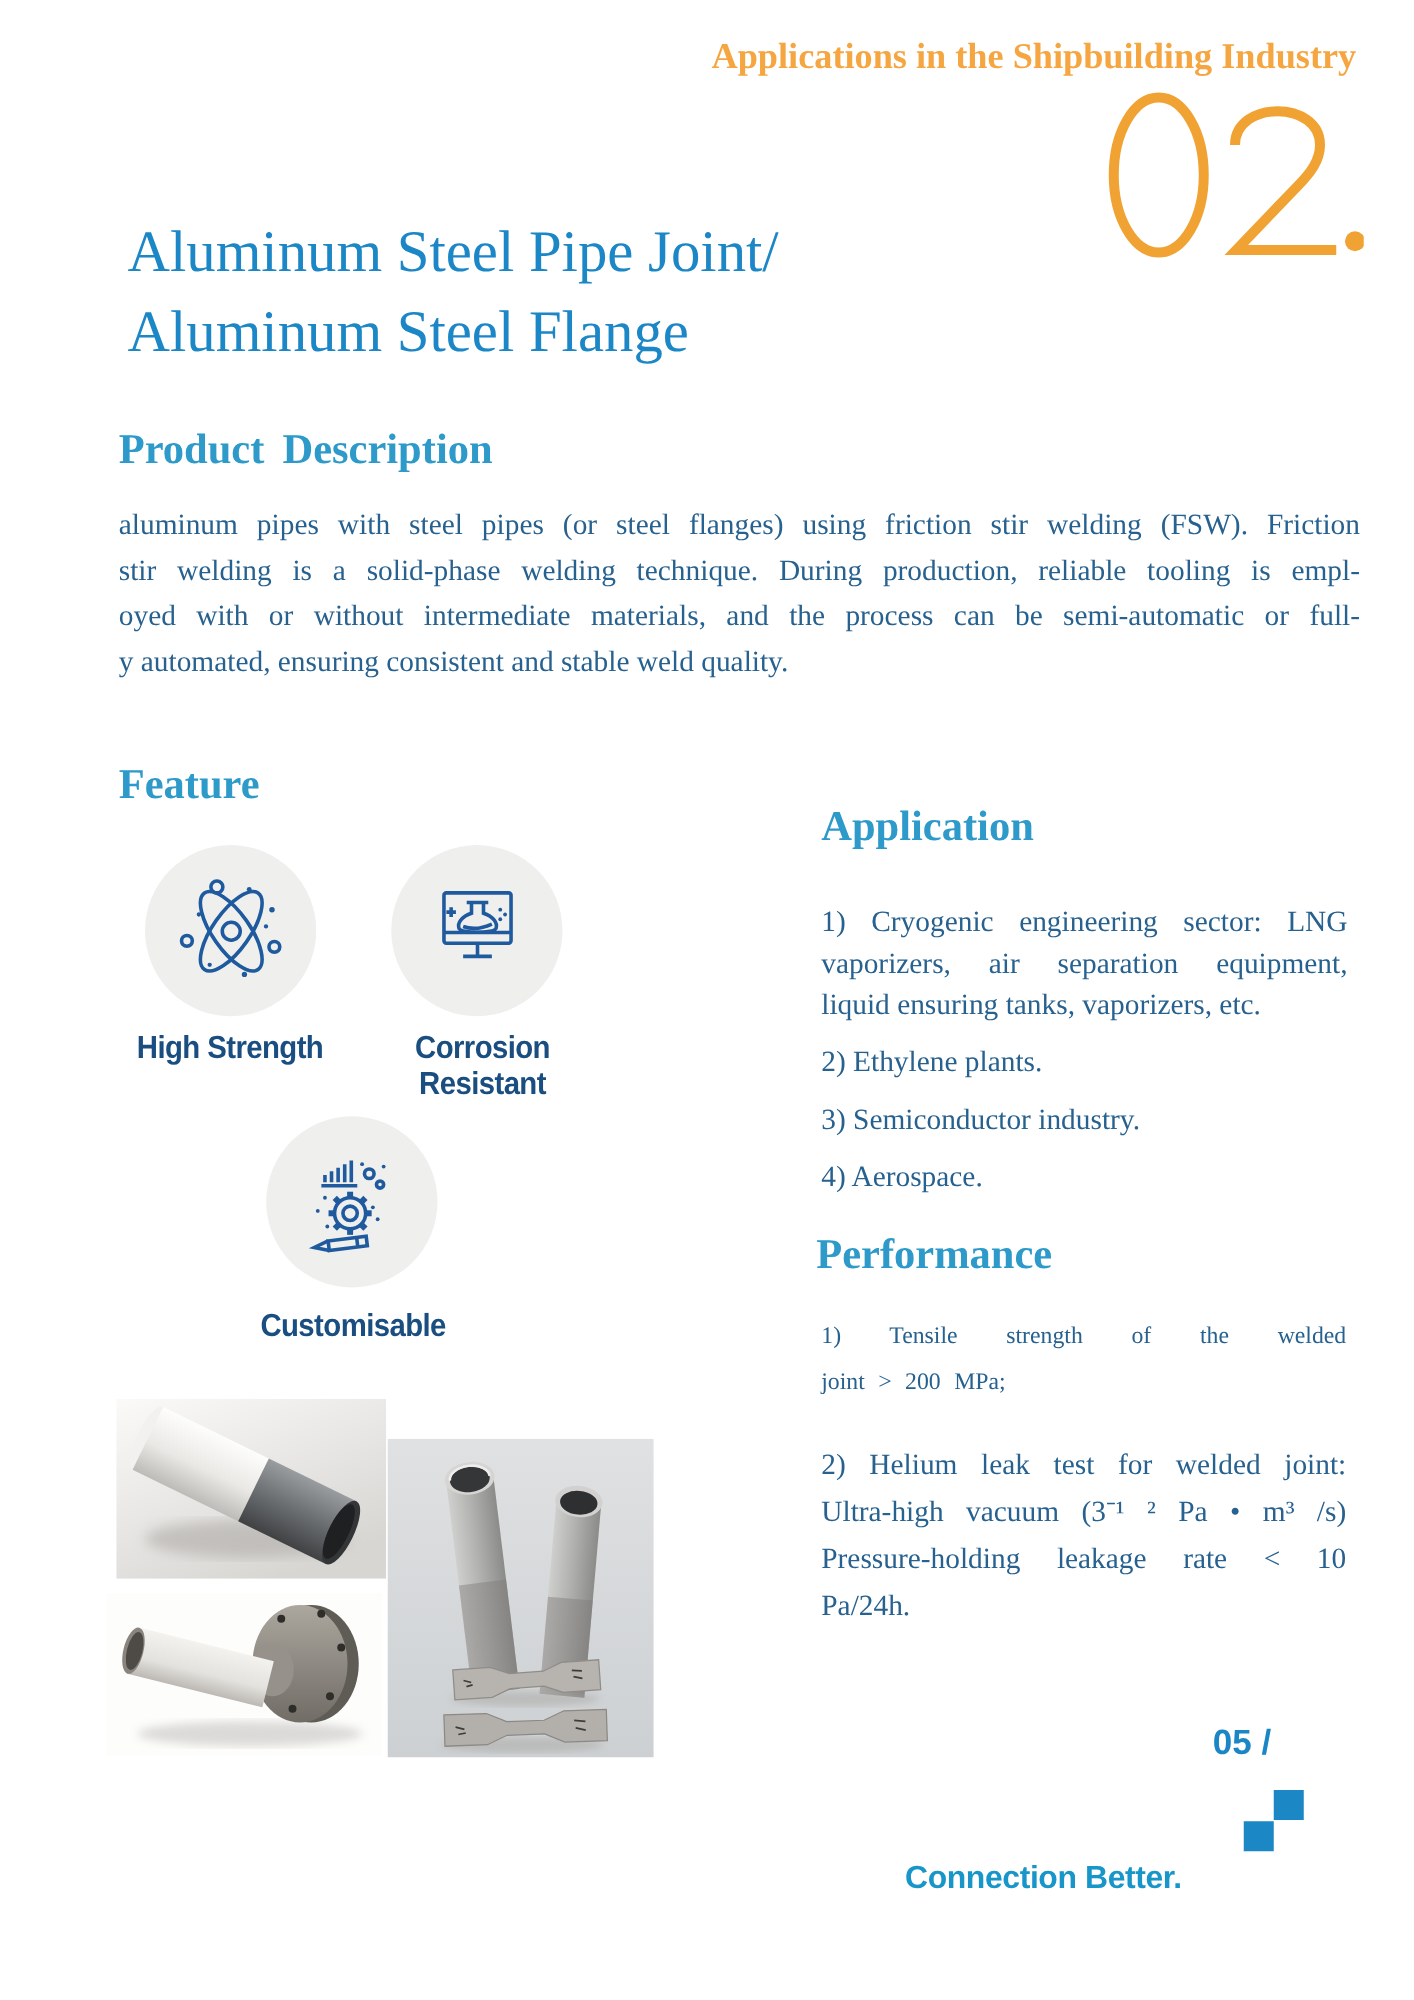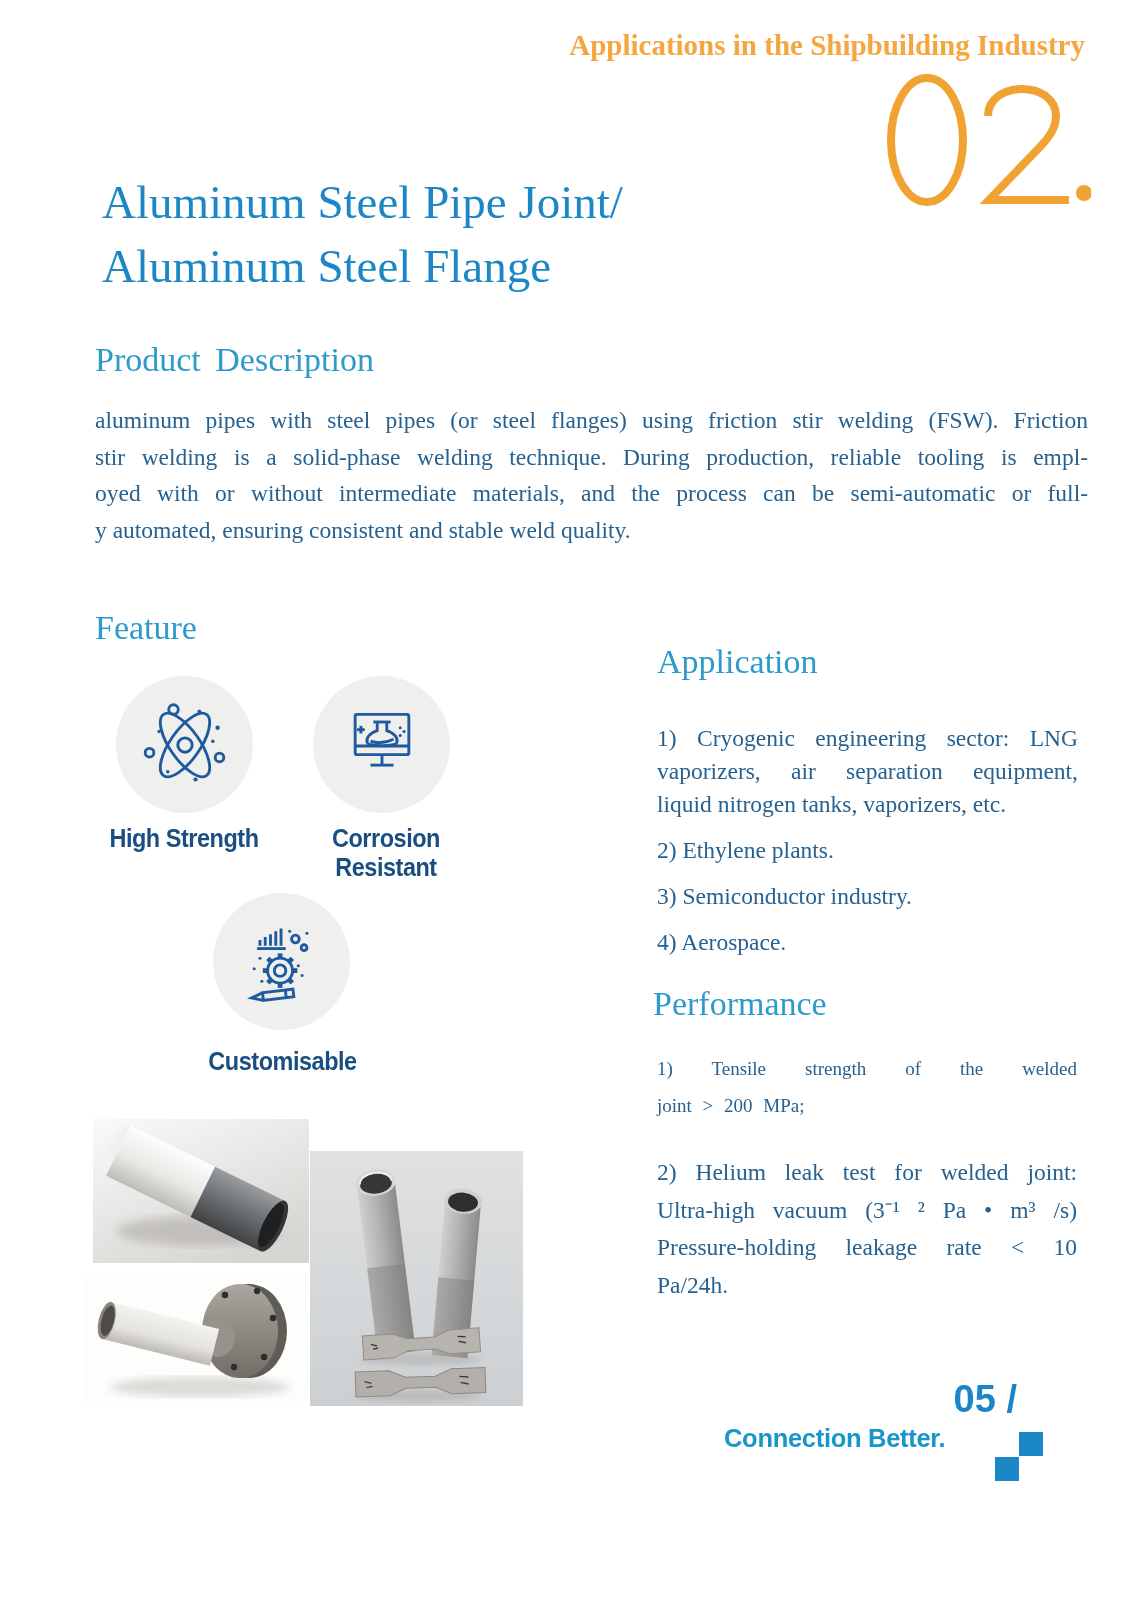--- a/index.html
+++ b/index.html
@@ -6,21 +6,21 @@
   .page{position:relative;width:1131px;height:1600px;background:#ffffff;overflow:hidden;
         font-family:"Liberation Serif",serif;margin-left:12px;}
   .abs{position:absolute;}
 
   .header-tagline{top:29px;right:58px;font-size:29px;font-weight:bold;color:#F5A640;
                   font-family:"Liberation Serif",serif;}
   .big-number{top:70px;right:52px;width:206px;height:140px;}
 
   .title{left:90px;top:170px;font-size:47px;font-weight:normal;color:#1C87C6;line-height:64px;}
 
-  .h2{font-size:34px;line-height:40px;color:#2D9ACA;word-spacing:6px;font-weight:normal;}
+  .h2{font-size:34px;line-height:40px;color:#2D9ACA;word-spacing:6px;font-weight:bold;}
   .h2-desc{left:83px;top:340px;}
   .h2-feature{left:83px;top:608px;}
   .h2-app{left:645px;top:642px;}
   .h2-perf{left:641px;top:984px;}
 
   .desc{left:83px;top:402px;width:993px;font-size:23.5px;line-height:36.6px;color:#27618F;}
   .j{text-align:justify;text-align-last:justify;}
 
   .feat-circle{width:137px;height:137px;border-radius:50%;background:#efefee;
                display:flex;align-items:center;justify-content:center;}
@@ -39,22 +39,22 @@
   .perf1{left:645px;top:1050px;width:420px;font-size:19px;line-height:37px;color:#27618F;}
   .perf2{left:645px;top:1154px;width:420px;font-size:23.5px;line-height:37.5px;color:#27618F;}
   .ws{word-spacing:6px;}
 
   .photo{display:block;}
   .photo1{left:81px;top:1119px;width:216px;height:144px;}
   .photo2{left:73px;top:1274px;width:221px;height:131px;}
   .photo3{left:298px;top:1151px;width:213px;height:255px;}
 
   .page-num{left:900px;top:1378px;width:105px;text-align:right;
-            font-family:"Liberation Sans",sans-serif;font-weight:bold;font-size:38px;color:#1A86C5;}
-  .footer-tagline{left:712px;top:1424px;font-family:"Liberation Sans",sans-serif;
+            font-family:"Liberation Sans",sans-serif;font-weight:bold;font-size:28px;color:#1A86C5;}
+  .footer-tagline{left:712px;top:1488px;font-family:"Liberation Sans",sans-serif;
                   font-weight:bold;font-size:25.5px;color:#1896C9;letter-spacing:-0.3px;}
   .sq{width:24px;height:24px;background:#1B87C5;}
   .sq-upper{left:1007px;top:1432px;}
   .sq-lower{left:983px;top:1457px;}
 </style>
 </head>
 <body>
 
 <div class="page">
 
@@ -167,21 +167,21 @@
   </div>
 
   <div class="abs feat-label fl3">Customisable</div>
 
   <div class="abs h2 h2-app">Application</div>
 
   <div class="abs app-list">
     <div>
       <div class="j">1) Cryogenic engineering sector: LNG</div>
       <div class="j">vaporizers, air separation equipment,</div>
-      <div>liquid nitrogen tanks, vaporizers, etc.</div>
+      <div>liquid ensuring tanks, vaporizers, etc.</div>
     </div>
     <div class="app-item">2) Ethylene plants.</div>
     <div class="app-item">3) Semiconductor industry.</div>
     <div class="app-item">4) Aerospace.</div>
   </div>
 
   <div class="abs h2 h2-perf">Performance</div>
 
   <div class="abs perf1">
     <div class="j">1) Tensile strength of the welded</div>

